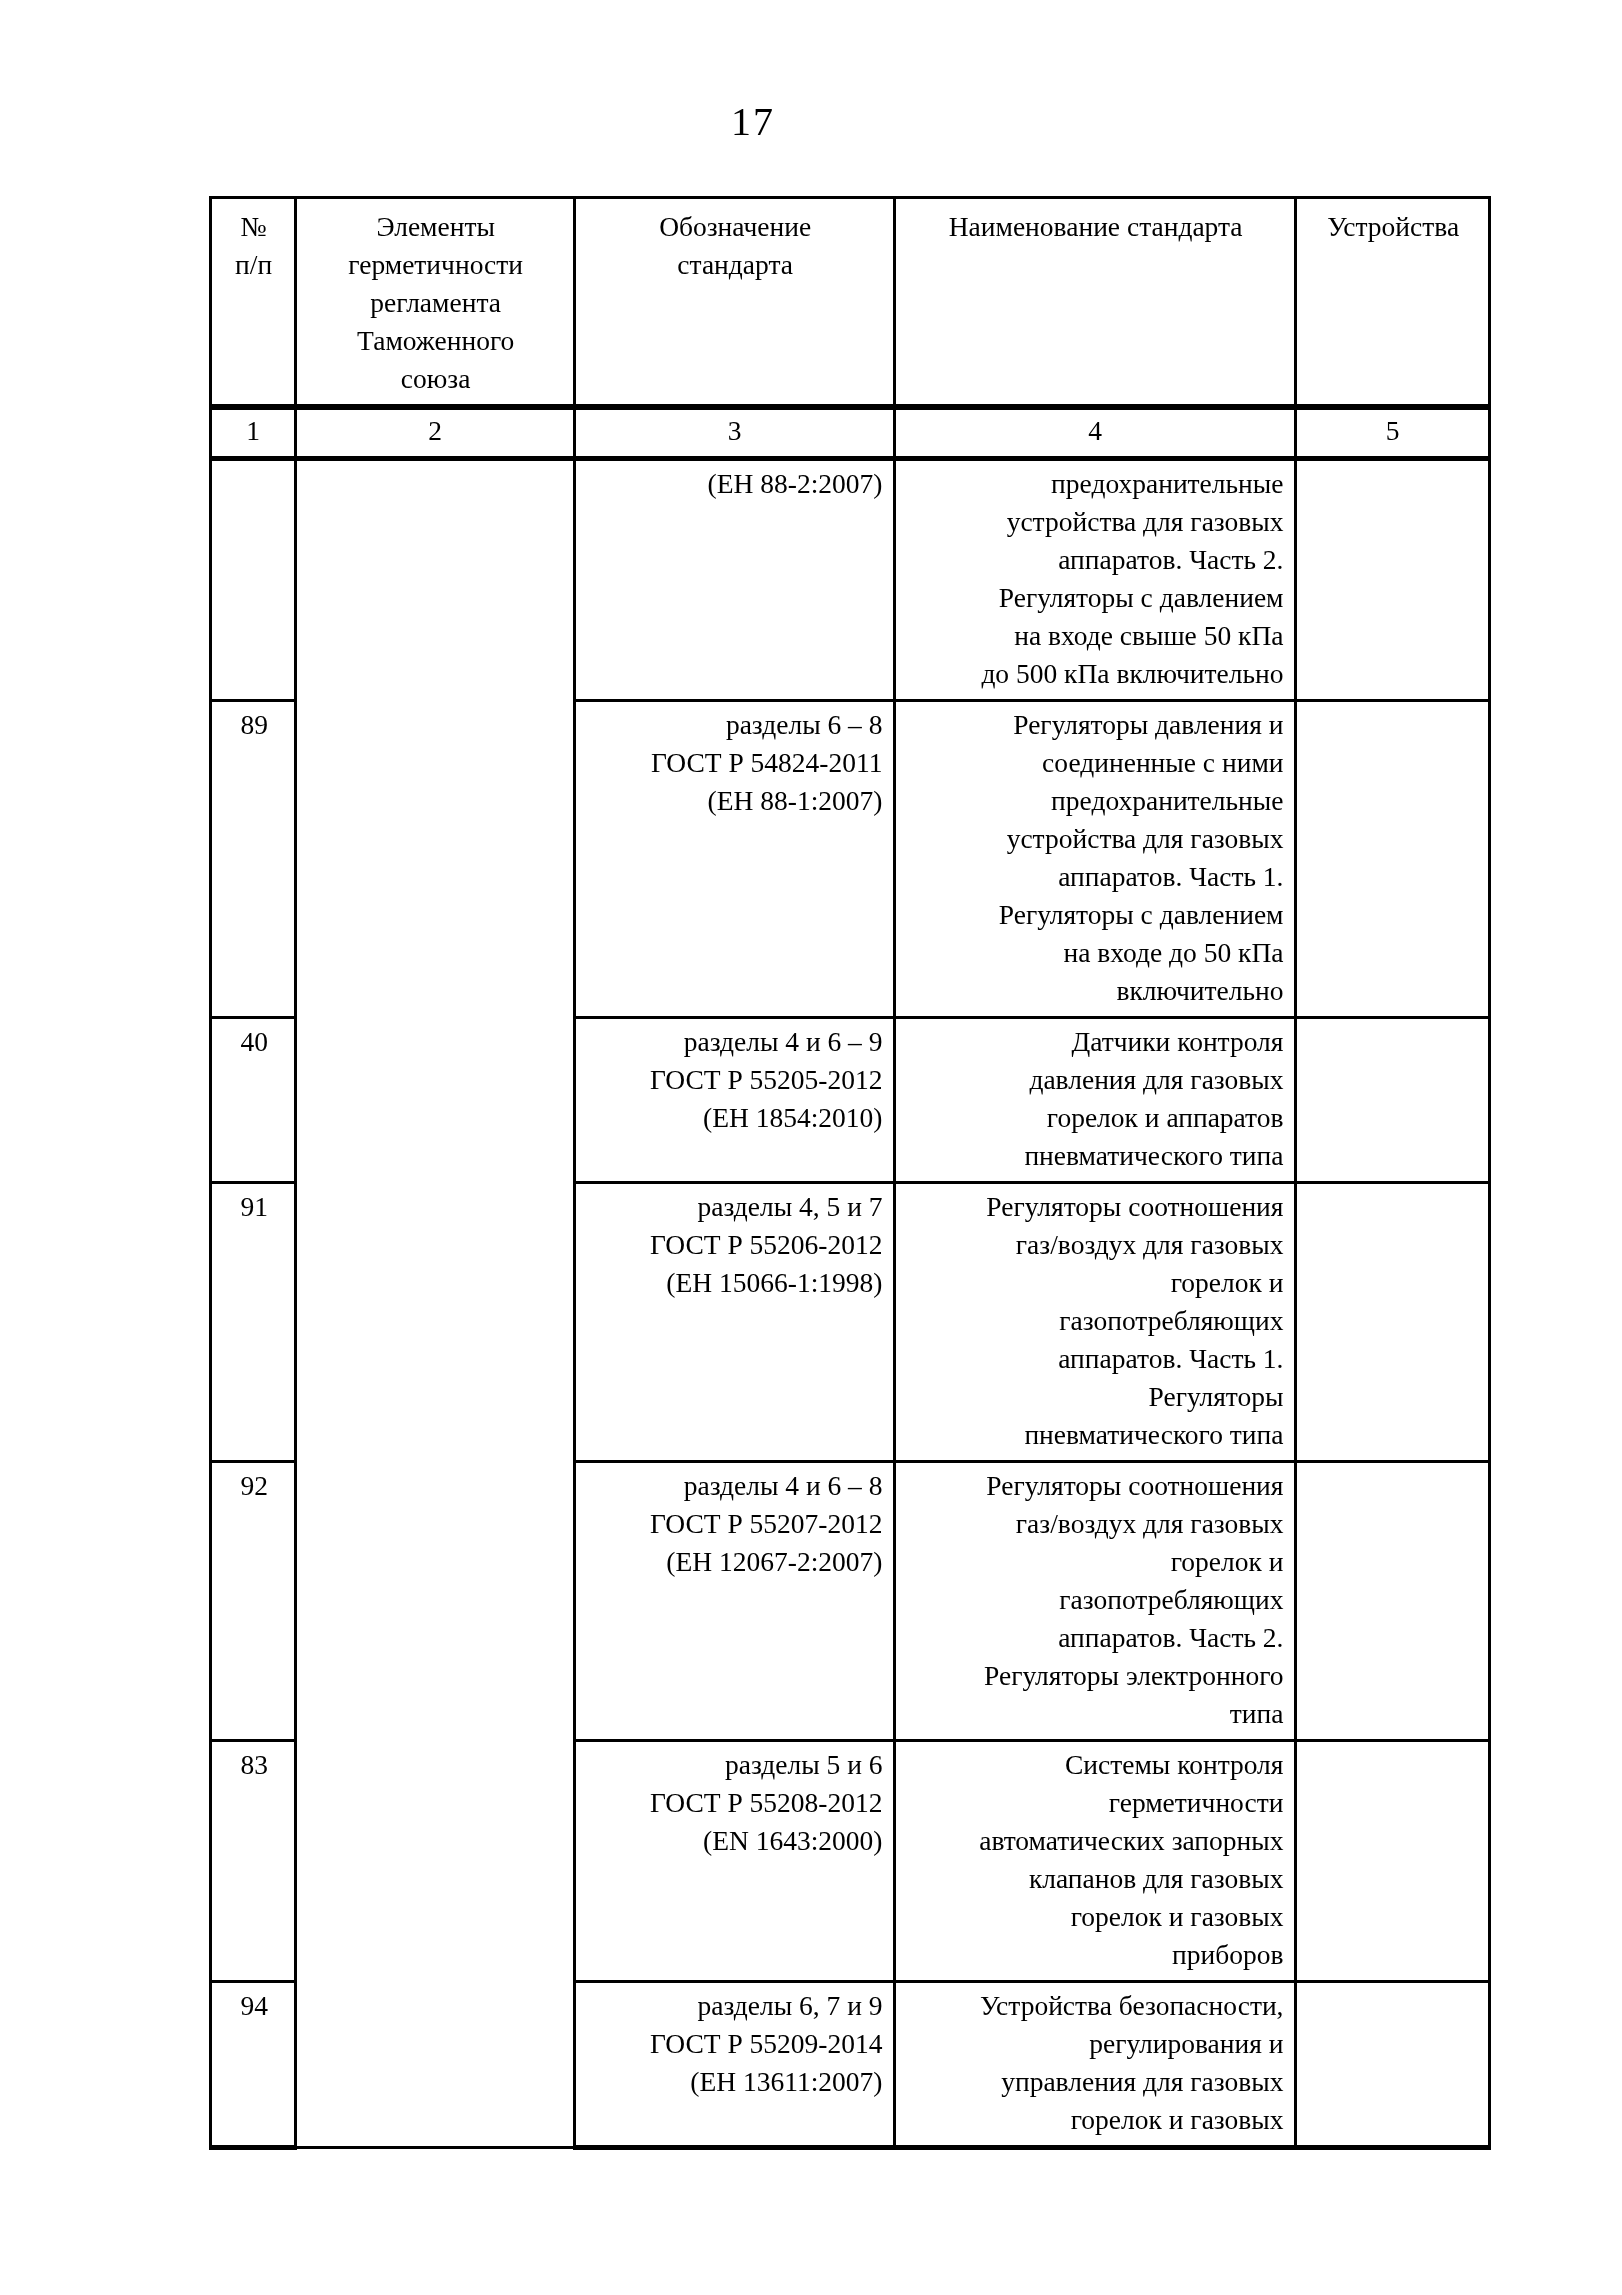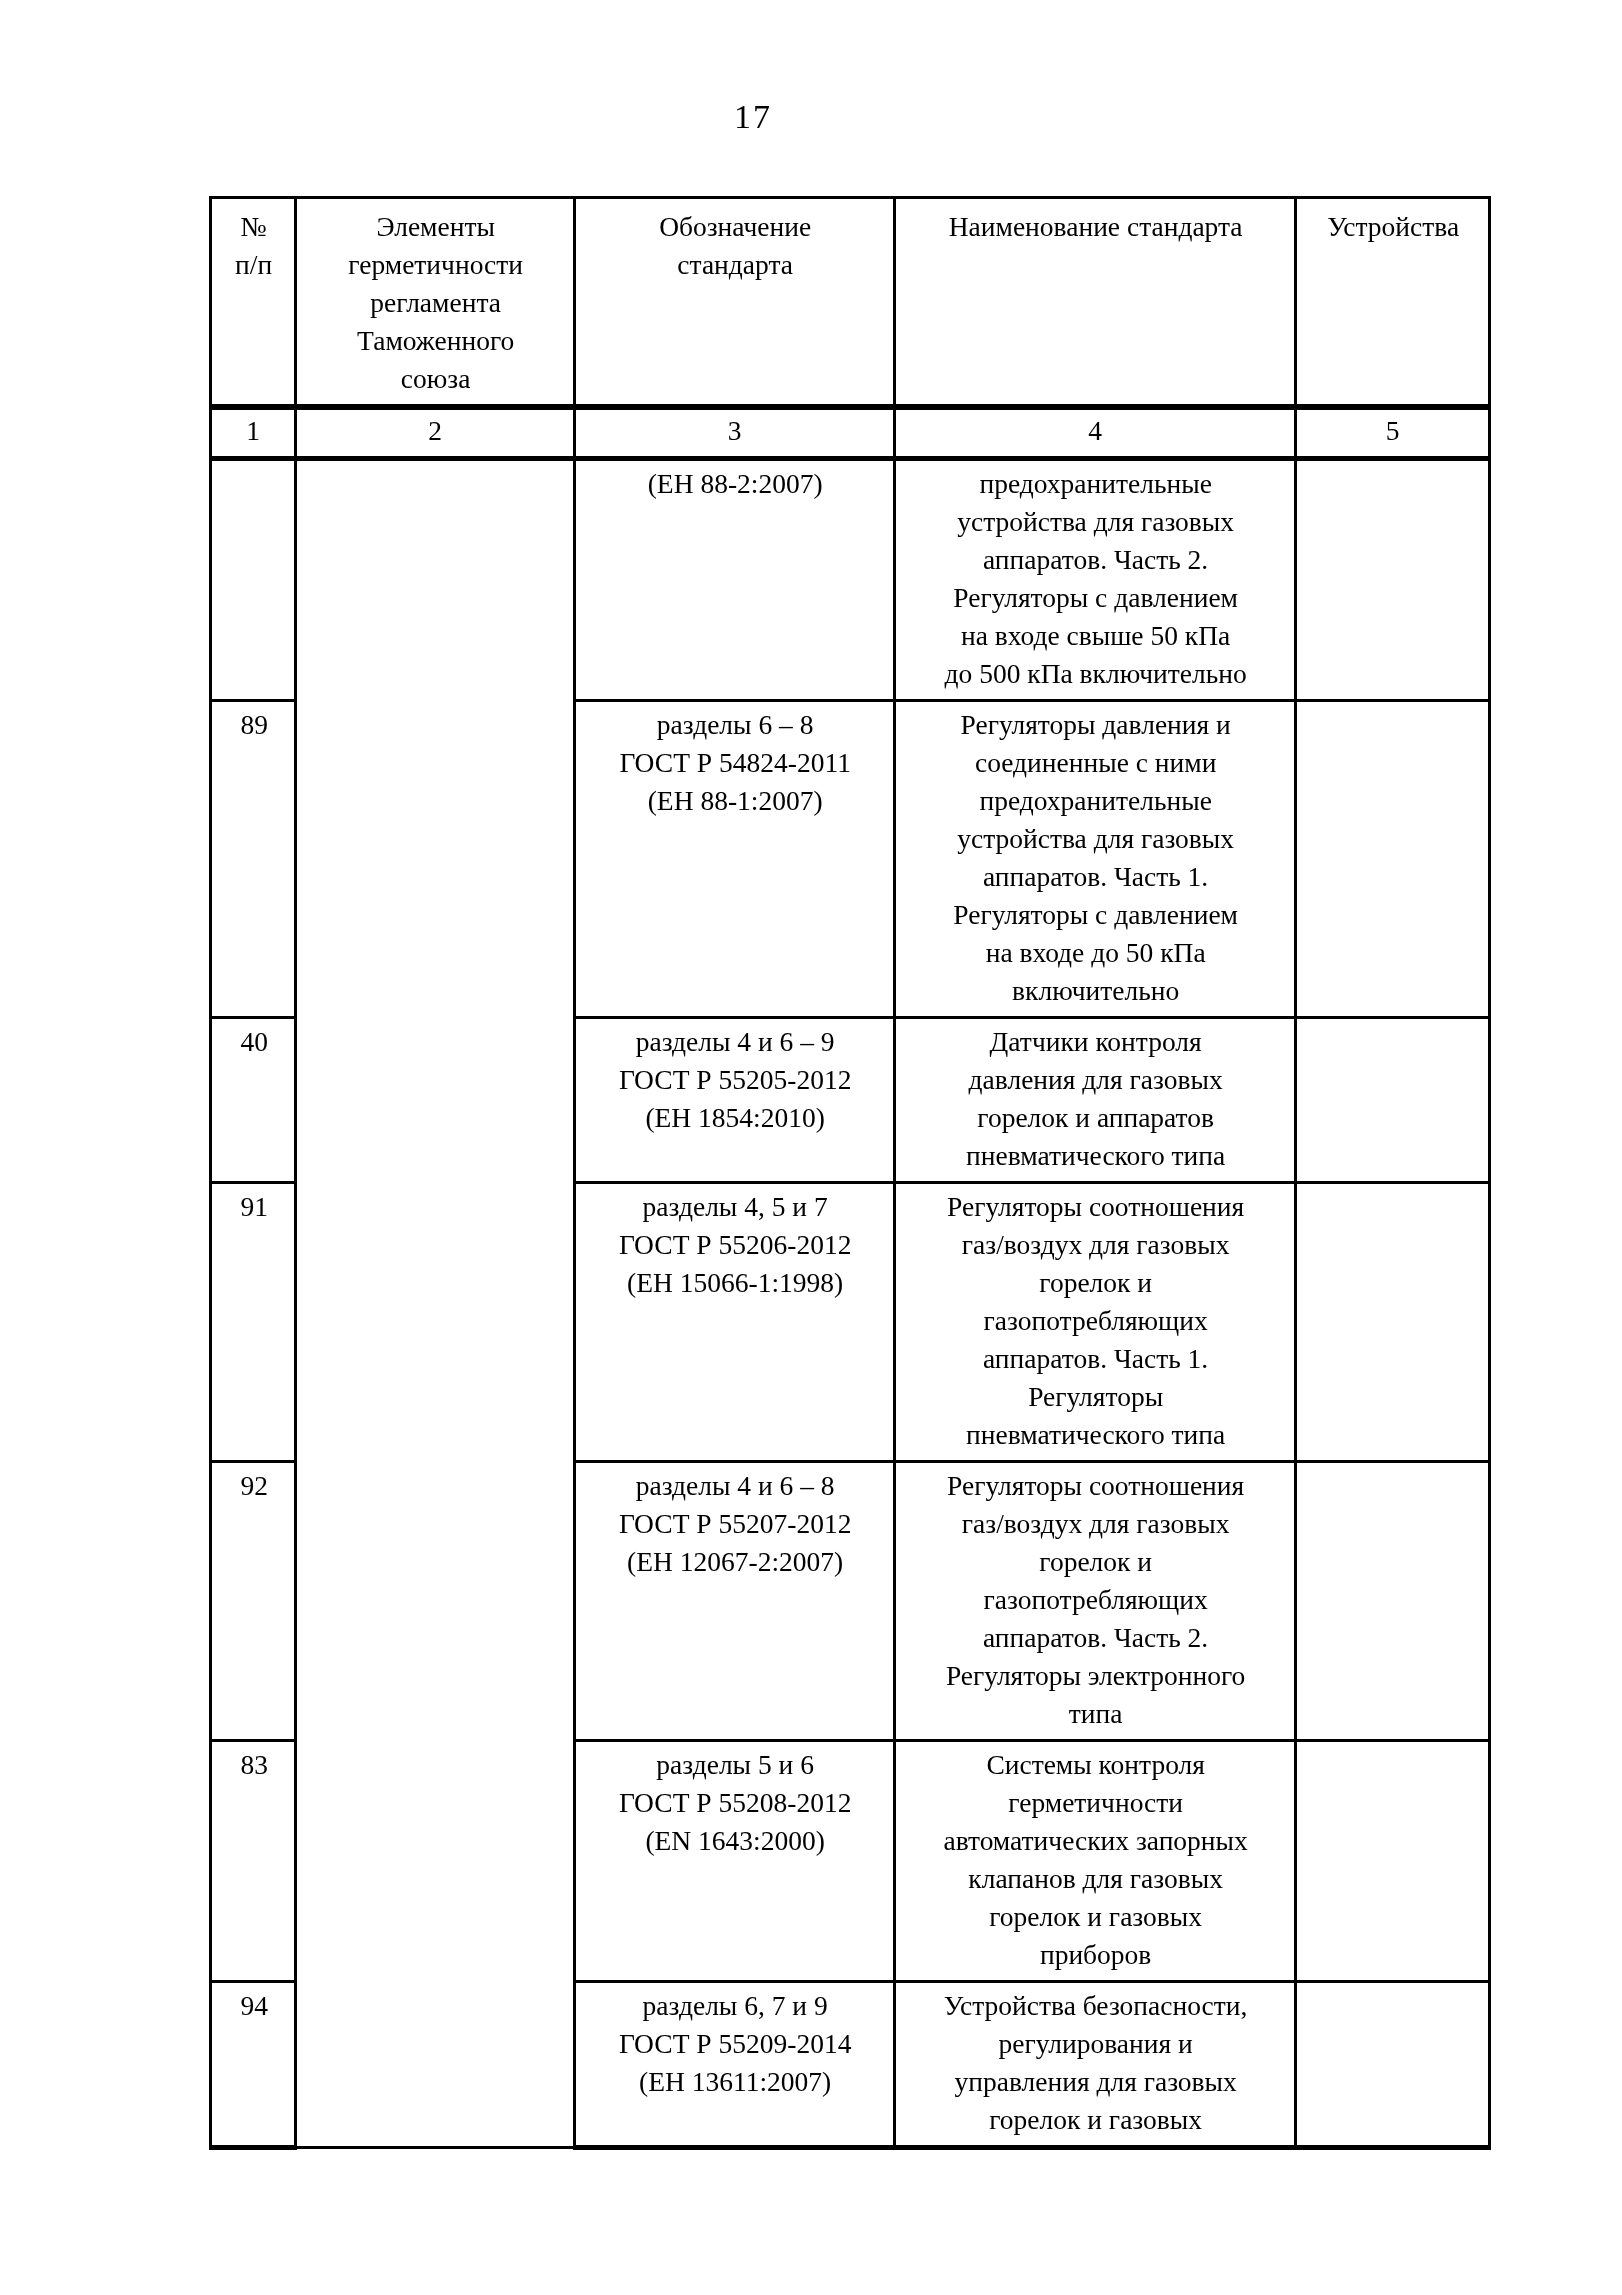--- a/index.html
+++ b/index.html
@@ -11,21 +11,21 @@
     font-family: "Liberation Serif", "DejaVu Serif", serif;
     color: #000000;
     overflow: hidden;
   }
   .page-number {
     position: absolute;
     top: 98px;
     left: 681px;
     width: 144px;
     text-align: center;
-    font-size: 34px;
+    font-size: 40px;
     letter-spacing: 2px;
   }
   table.doc-table {
     position: absolute;
     left: 209px;
     top: 196px;
     width: 1280px;
     border-collapse: collapse;
     table-layout: fixed;
     font-size: 27.5px;
@@ -50,21 +50,21 @@
     padding-top: 9.2px;
     height: 186px;
     border-bottom-width: 6.5px;
   }
   tr.number-row td {
     text-align: center;
     padding: 1.3px 0 6.5px 0;
     border-bottom-width: 5.9px;
   }
   td.num-cell { text-align: center; padding-left: 5px; padding-right: 2.6px; }
-  td.designation-cell, td.name-cell { text-align: center; white-space: pre-line; }
+  td.designation-cell, td.name-cell { text-align: right; white-space: pre-line; }
   td.elements-cell { }
   tr.data-row td { border-top-width: 3.9px; border-bottom-width: 3.9px; }
   .doc-table tr:last-child td { border-bottom-width: 5.2px; }
 </style>
 </head>
 <body>
 
 <div class="page">
   <div class="page-number">17</div>
 

